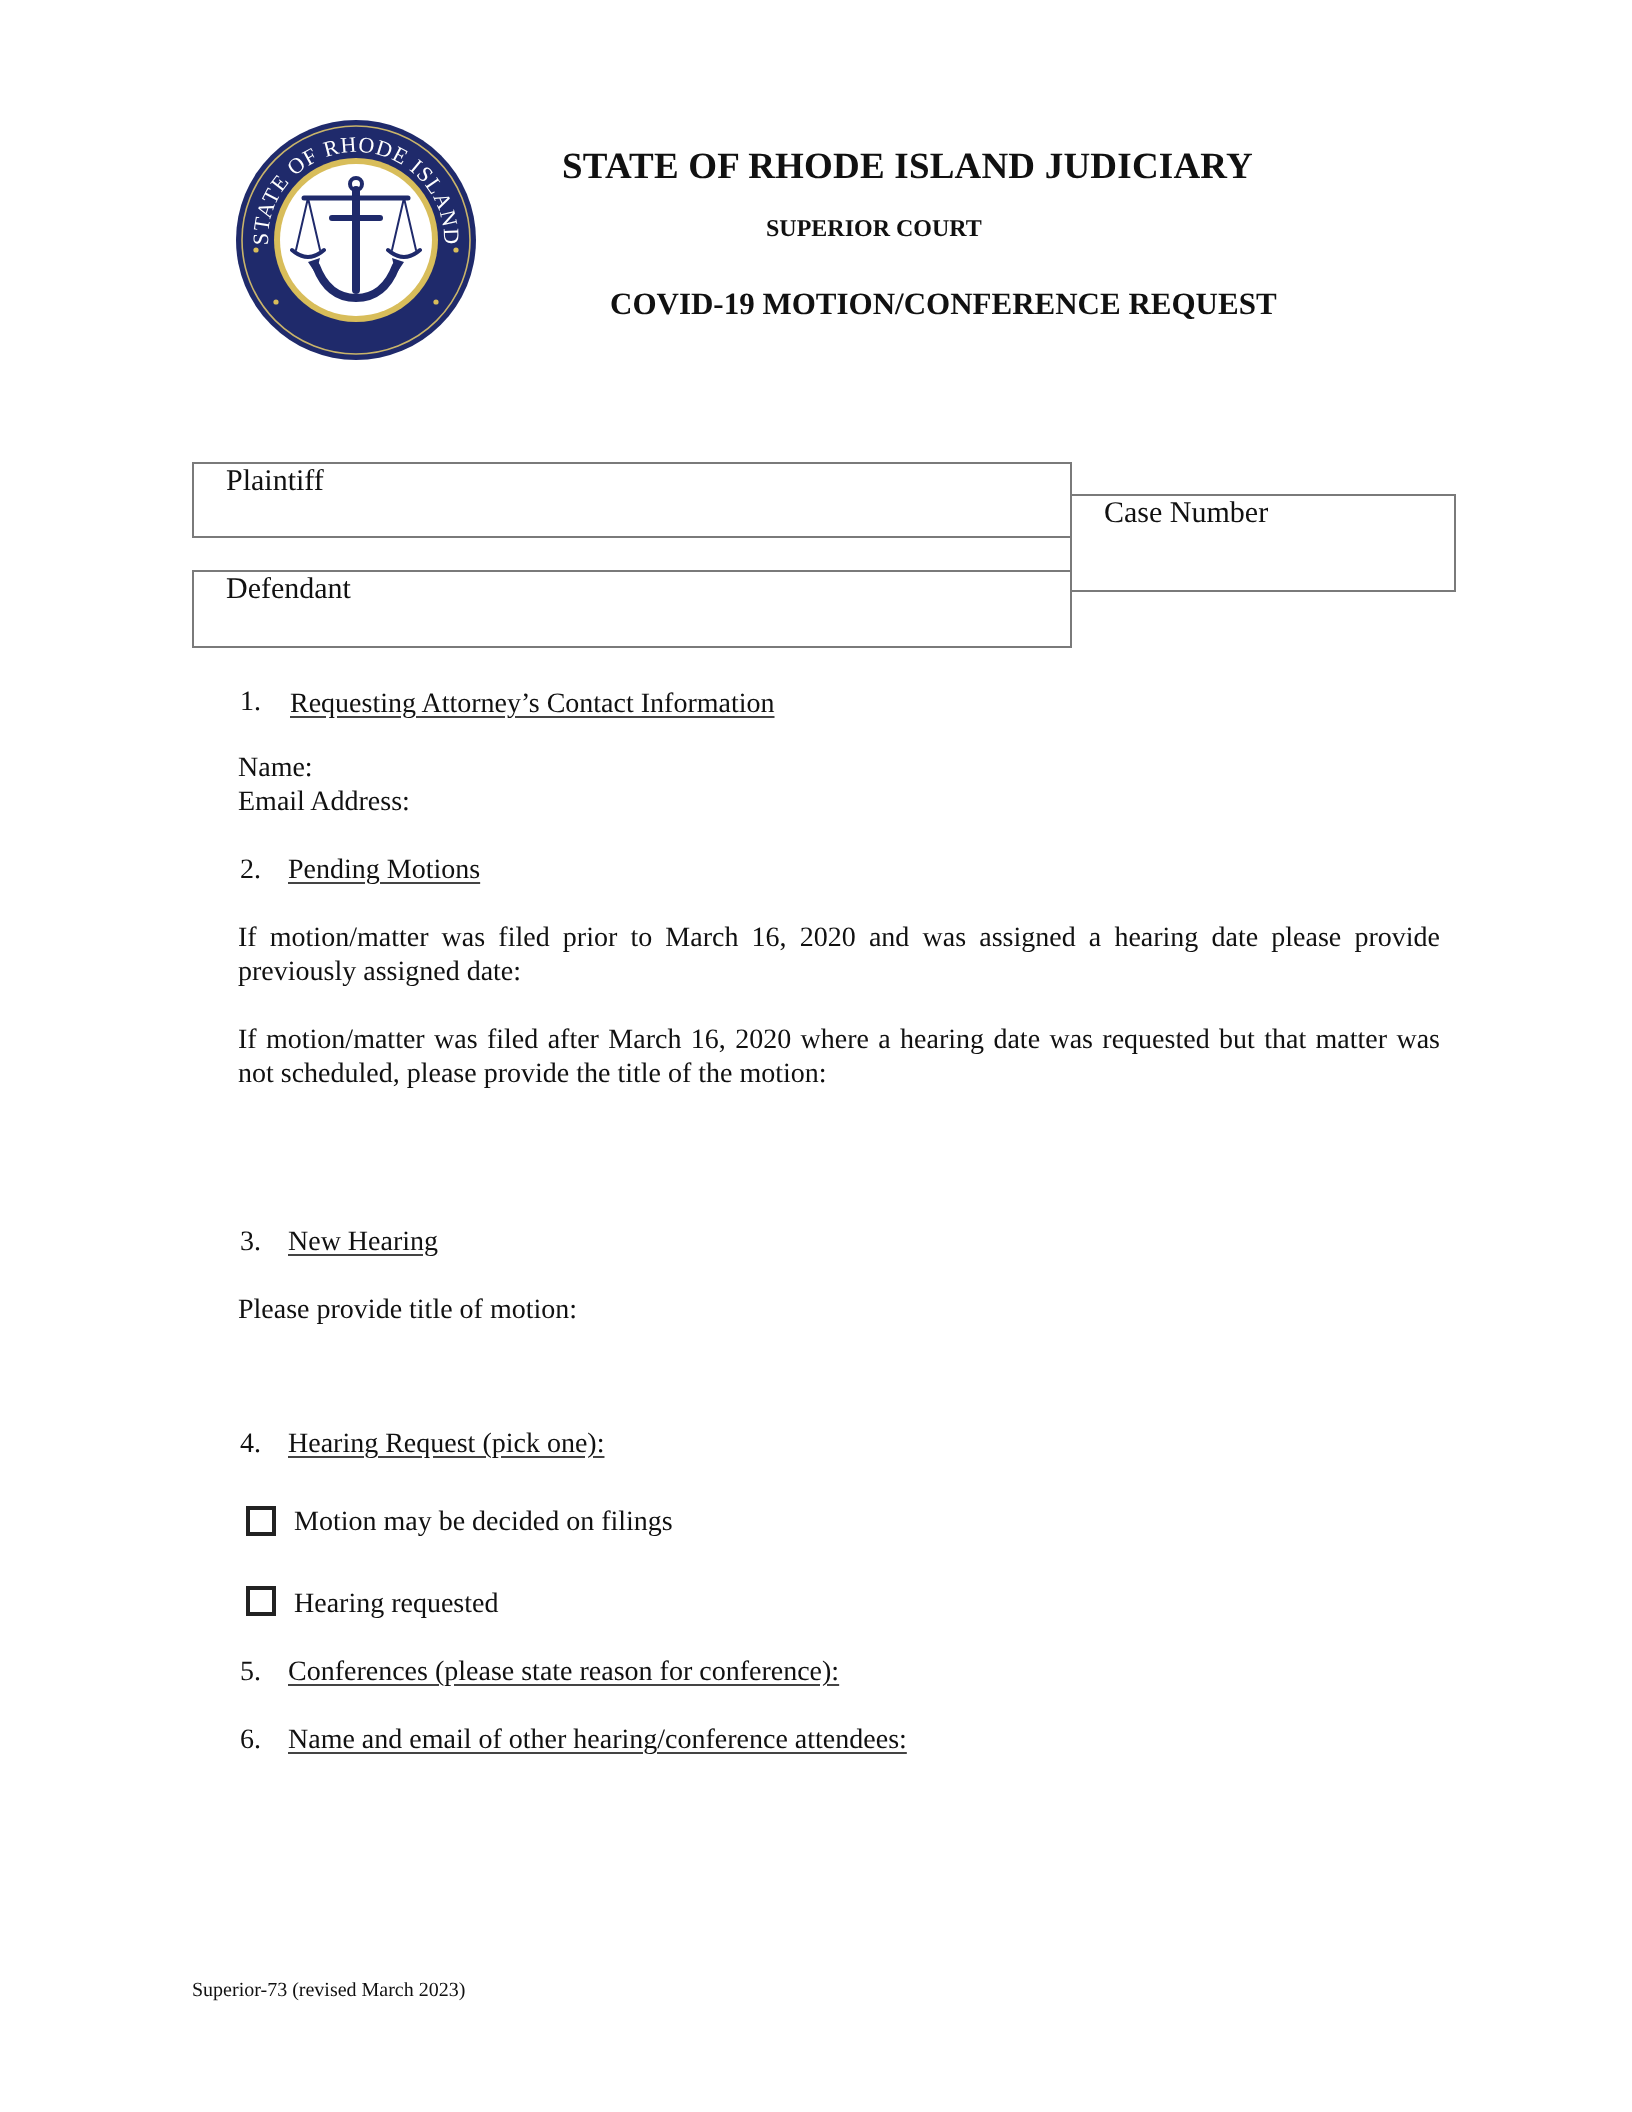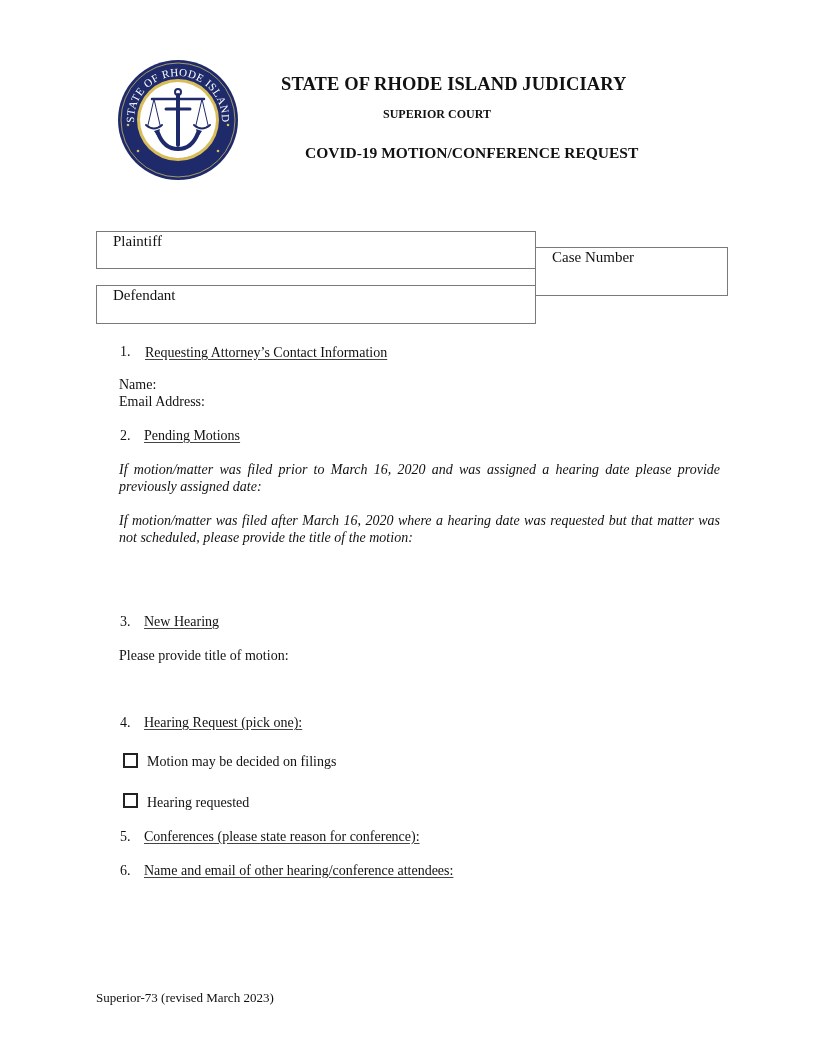--- a/index.html
+++ b/index.html
@@ -7,23 +7,23 @@
          font-family:"Liberation Serif", "DejaVu Serif", serif; color:#111; }
   .abs { position:absolute; }
   .seal { left:116px; top:59px; width:124px; height:122px; }
   .h1 { left:281px; top:74px; font-size:18.5px; font-weight:bold; letter-spacing:0.1px; white-space:nowrap; }
   .h2 { left:383px; top:107px; font-size:12px; font-weight:bold; white-space:nowrap; }
   .h3 { left:305px; top:144px; font-size:15.5px; font-weight:bold; white-space:nowrap; }
   .cell { position:absolute; border:1px solid #7a7a7a; box-sizing:border-box; font-size:15px; padding:1px 16px; }
   .txt { font-size:14px; white-space:nowrap; }
   .num { position:absolute; font-size:14px; }
   .ul { text-decoration:underline; text-underline-offset:2px; text-decoration-color:#444; }
-  .para { position:absolute; left:119px; width:601px; font-size:14px; line-height:16.5px; text-align:justify;font-style:italic; }
+  .para { position:absolute; left:119px; width:601px; font-size:14px; line-height:16.5px; text-align:justify; }
   .cb { position:absolute; width:11px; height:11px; border:2px solid #222; box-sizing:content-box; background:#fff; }
-  .footer { left:96px; top:990px; font-size:13px; white-space:nowrap; }
+  .footer { left:96px; top:990px; font-size:10px; white-space:nowrap; }
 </style>
 </head>
 <body>
 
 <div class="abs seal">
   <svg width="124" height="122" viewBox="0 0 124 122">
     <defs>
       <path id="topArc" d="M 18 61 A 44 44 0 0 1 106 61"></path>
       <path id="botArc" d="M 26 70 A 37 37 0 0 0 98 70"></path>
     </defs>

